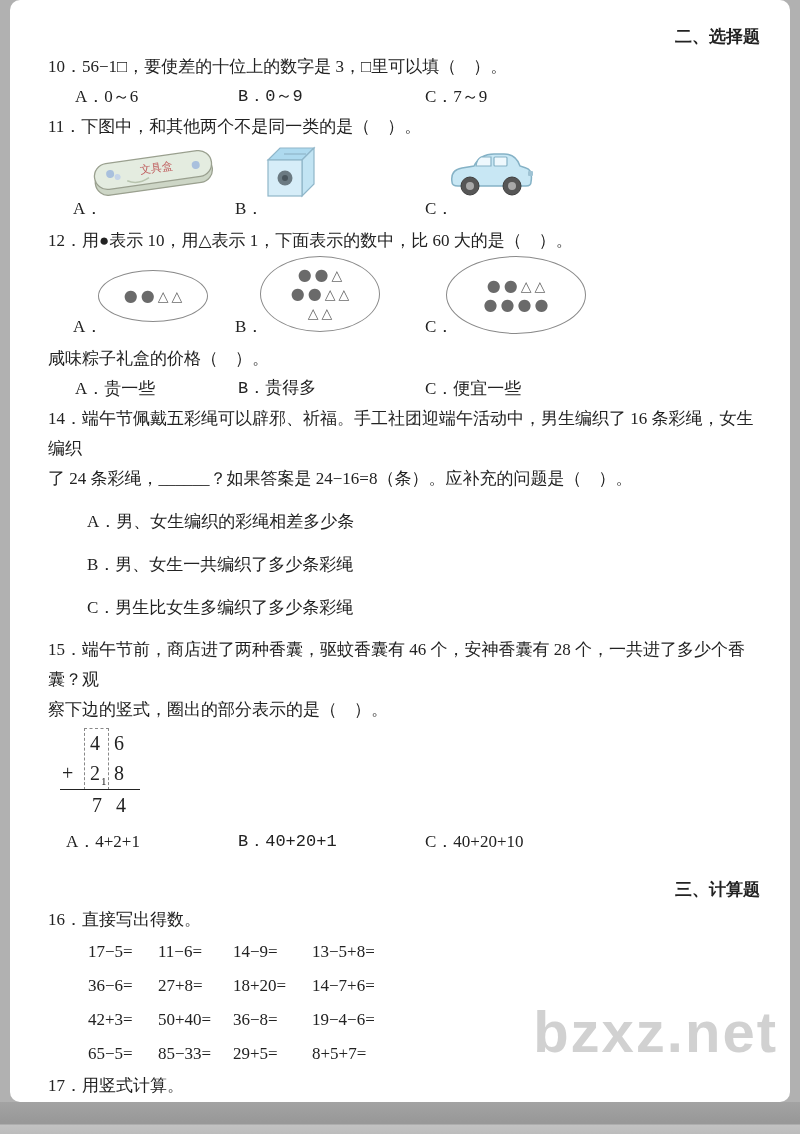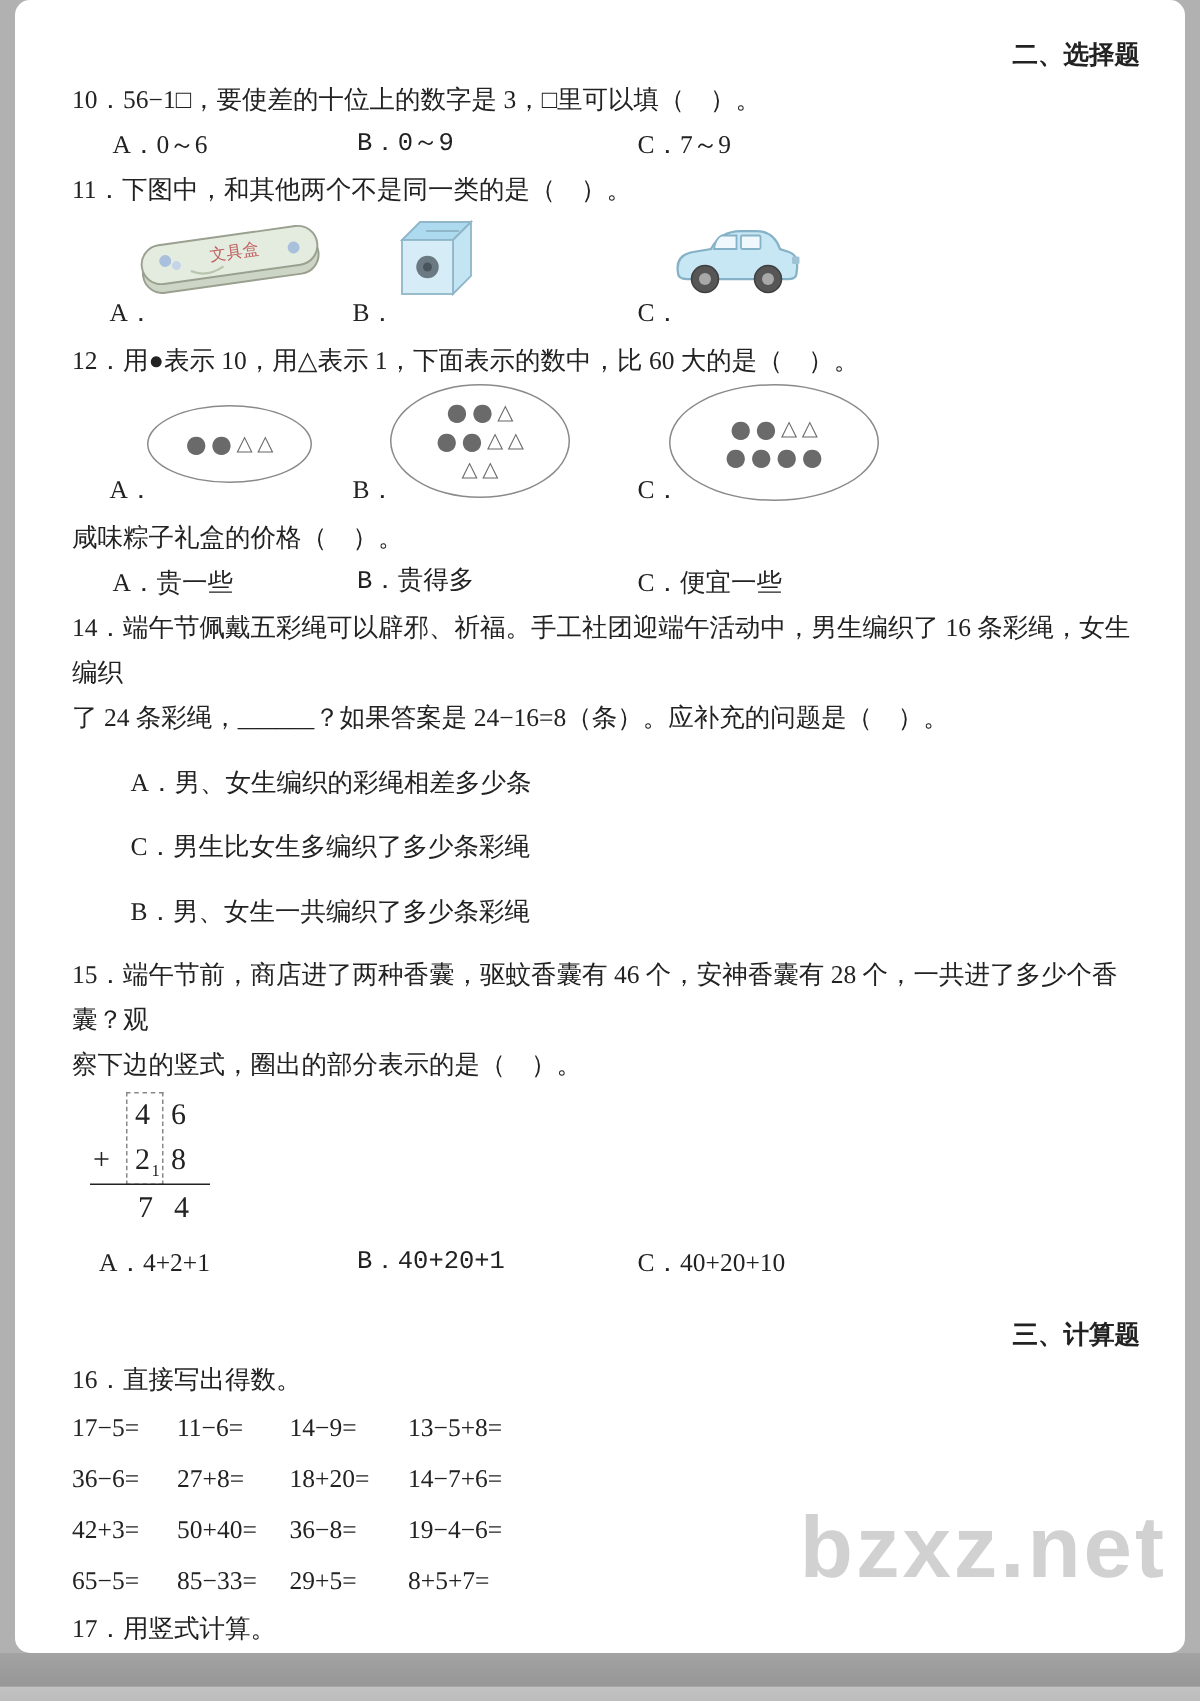--- a/index.html
+++ b/index.html
@@ -58,21 +58,21 @@
   .va-to   { left:52px; top:0; }
   .va-bt   { left:28px; top:30px; }
   .va-bo   { left:52px; top:30px; }
   .va-carry{ left:39px; top:44px; font-size:11px; }
   .va-box  { left:22px; top:-3px; width:23px; height:60px; border:1.5px dashed #888; }
   .va-line { left:-2px; top:58px; width:80px; border-top:1.7px solid #222; }
   .va-rt   { left:30px; top:62px; }
   .va-ro   { left:54px; top:62px; }
 
   
-  .calc-row { position:relative; height:34px; line-height:34px; }
+  .calc-row { position:relative; height:34px; line-height:34px;margin-left:40px; }
   .calc-row .c0 { position:absolute; left:0; }
   .calc-row .c1 { position:absolute; left:70px; }
   .calc-row .c2 { position:absolute; left:145px; }
   .calc-row .c3 { position:absolute; left:224px; }
   .calc-row.wide .c1 { left:82px; }
   .calc-row.wide .c2 { left:167px; }
   .calc-row.wide .c3 { left:252px; }
 
   .watermark {
     position:absolute; right:12px; top:985px;
@@ -181,22 +181,22 @@
     <p class="line">咸味粽子礼盒的价格（　）。</p>
     <div class="optrow">
       <span class="oA">A．贵一些</span>
       <span class="oB">B．贵得多</span>
       <span class="oC">C．便宜一些</span>
     </div>
 
     <p class="line">14．端午节佩戴五彩绳可以辟邪、祈福。手工社团迎端午活动中，男生编织了 16 条彩绳，女生编织</p>
     <p class="line">了 24 条彩绳，______？如果答案是 24−16=8（条）。应补充的问题是（　）。</p>
     <p class="opt-line">A．男、女生编织的彩绳相差多少条</p>
+    <p class="opt-line">B．男、女生一共编织了多少条彩绳</p>
     <p class="opt-line">C．男生比女生多编织了多少条彩绳</p>
-    <p class="opt-line">B．男、女生一共编织了多少条彩绳</p>
 
     <p class="line mt8">15．端午节前，商店进了两种香囊，驱蚊香囊有 46 个，安神香囊有 28 个，一共进了多少个香囊？观</p>
     <p class="line">察下边的竖式，圈出的部分表示的是（　）。</p>
 
     <div class="vadd">
       <span class="va-plus">+</span>
       <span class="va-tt">4</span>
       <span class="va-to">6</span>
       <span class="va-bt">2</span>
       <span class="va-carry">1</span>

